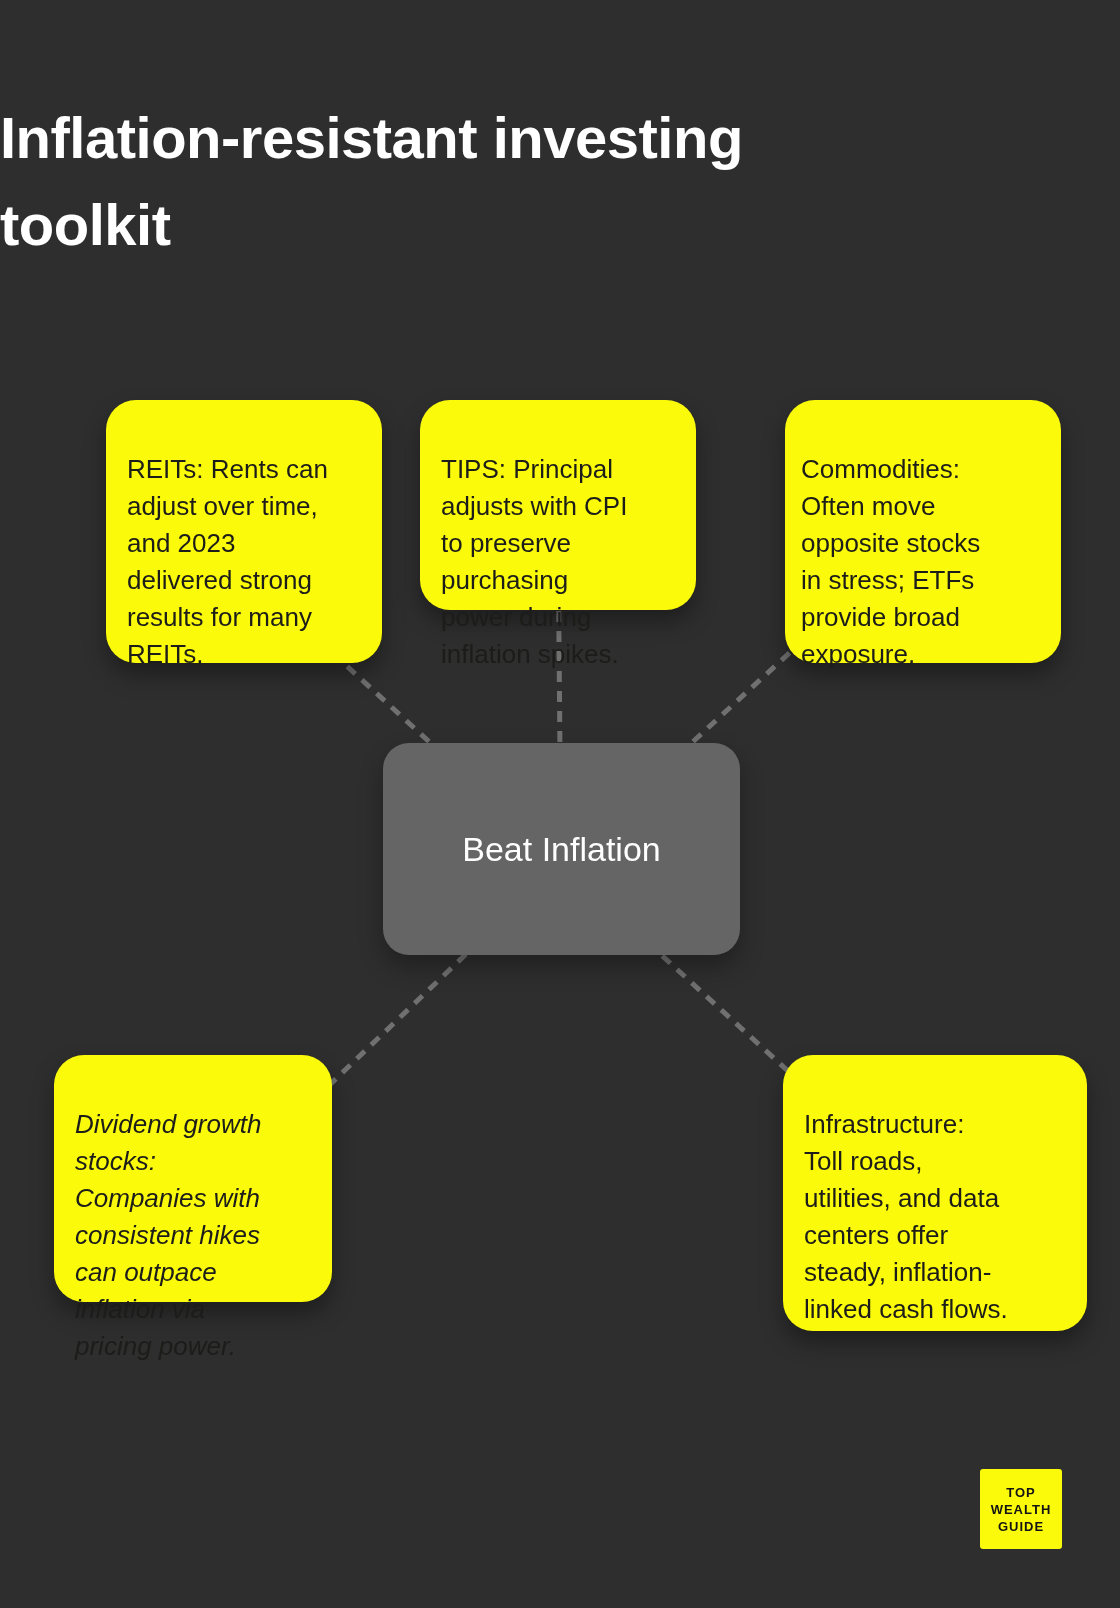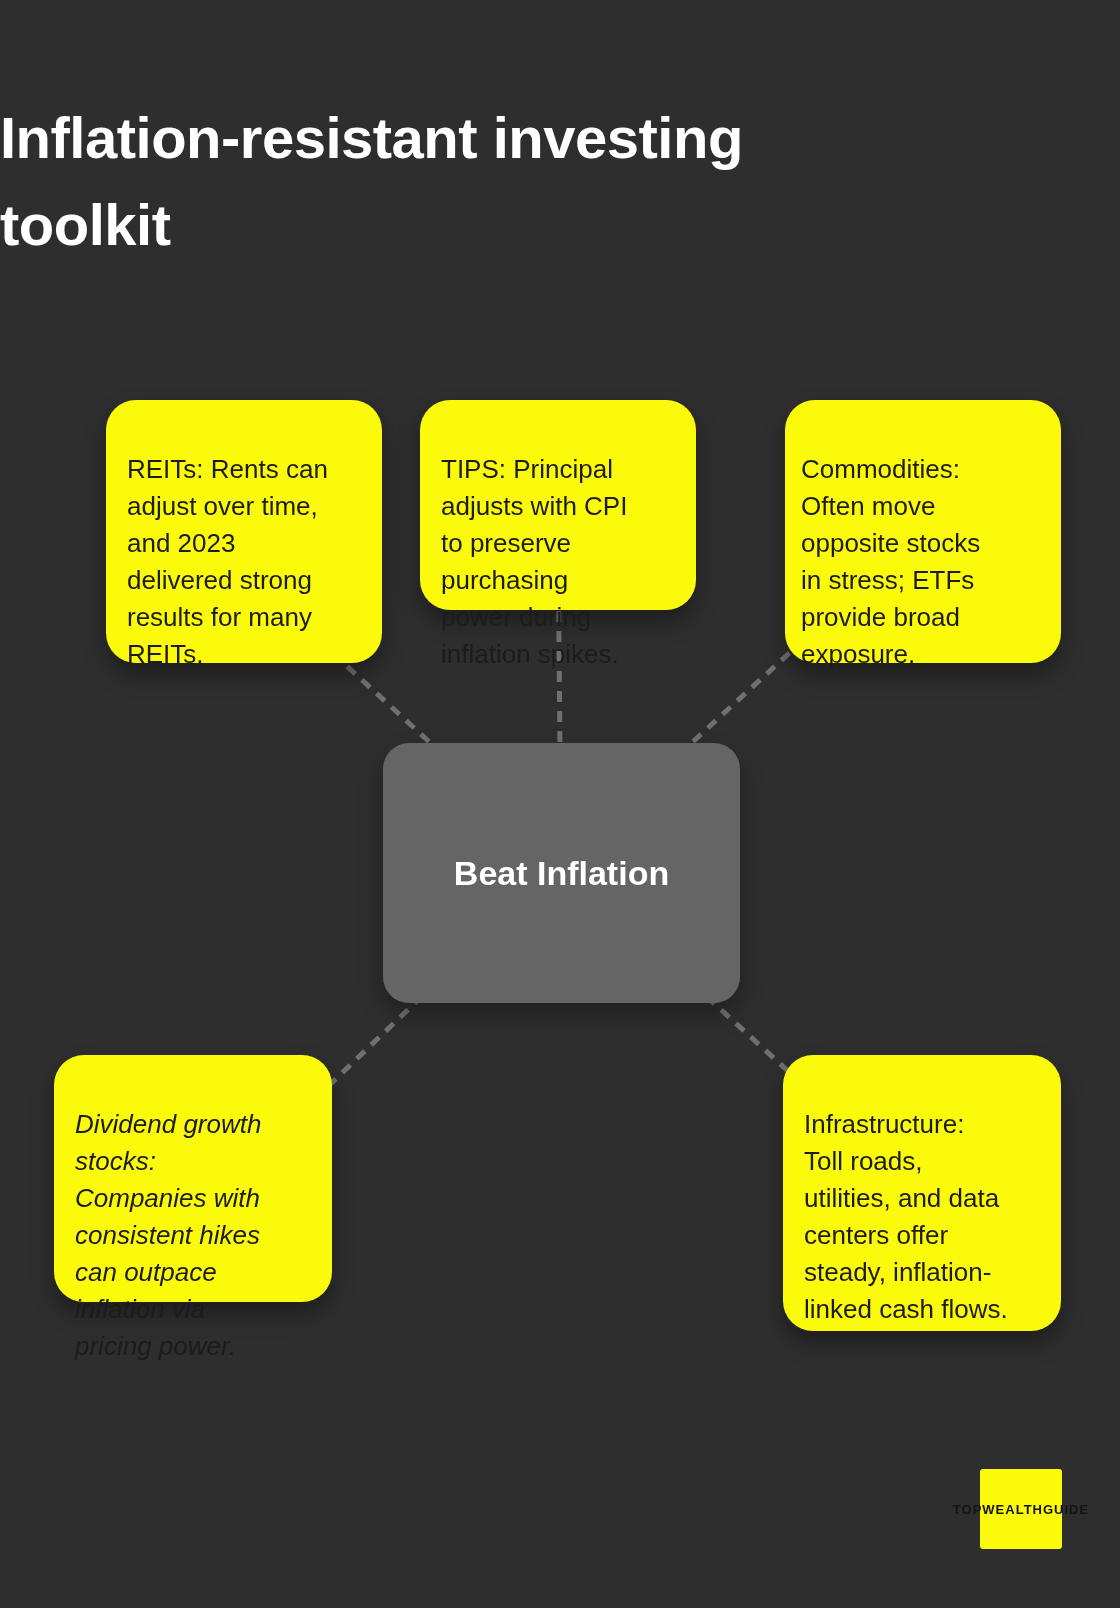--- a/index.html
+++ b/index.html
@@ -26,32 +26,32 @@
     border-radius:30px;
     font-size:26px;line-height:37px;
     padding:14px 20px 14px 21px;
     white-space:pre-line;
     box-shadow:0 12px 22px rgba(0,0,0,0.35);
   }
   .card-reits{left:62px;top:400px;width:276px;height:263px;margin-left:44px;}
   .card-tips{left:420px;top:400px;width:276px;height:210px;}
   .card-commodities{left:785px;top:400px;width:276px;height:263px;padding-left:16px;}
   .card-dividend{left:54px;top:1055px;width:278px;height:247px;font-style:italic;}
-  .card-infrastructure{left:783px;top:1055px;width:278px;height:276px;}
+  .card-infrastructure{left:783px;top:1055px;width:304px;height:276px;}
   .center-node{
-    position:absolute;left:383px;top:743px;width:357px;height:260px;
+    position:absolute;left:383px;top:743px;width:357px;height:212px;
     background:var(--center-gray,#656565);border-radius:26px;
     display:flex;align-items:center;justify-content:center;
-    color:var(--title-white,#ffffff);font-size:34px;font-weight:700;
+    color:var(--title-white,#ffffff);font-size:34px;font-weight:400;
     box-shadow:0 12px 24px rgba(0,0,0,0.30);
   }
   .logo{
     position:absolute;left:980px;top:1469px;width:82px;height:80px;
     background:var(--card-yellow,#fafa0a);border-radius:3px;
-    display:flex;flex-direction:row;align-items:center;justify-content:center;
+    display:flex;flex-direction:column;align-items:center;justify-content:center;
     color:#141414;font-weight:700;font-size:13px;
     letter-spacing:1px;line-height:17px;text-align:center;
   }
 </style>
 </head>
 <body>
 
 <div class="page">
 
   <h1 class="title">Inflation-resistant investing

